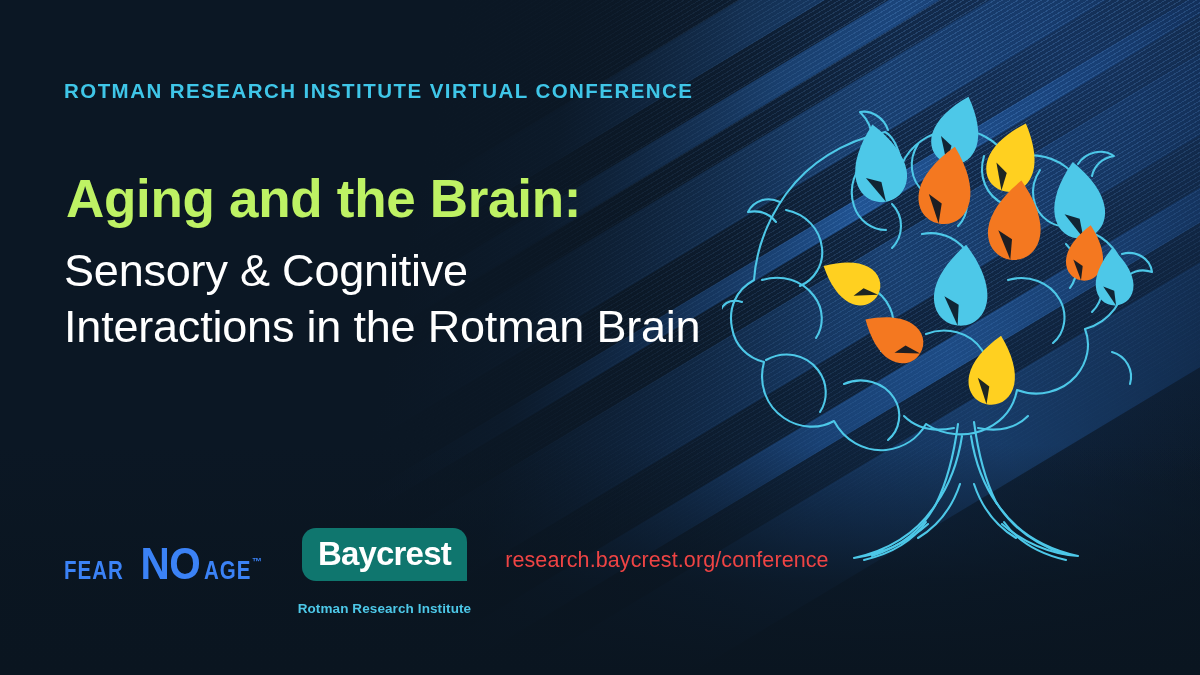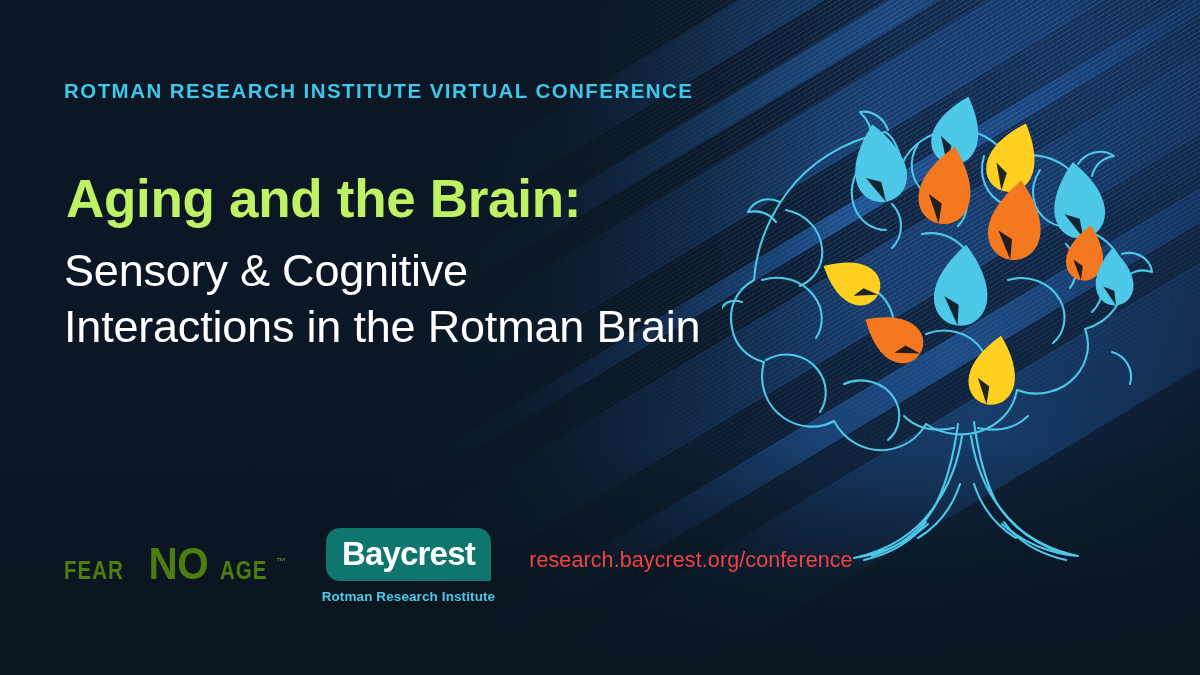--- a/index.html
+++ b/index.html
@@ -156,24 +156,23 @@
     top: 528px;
     display: flex;
     align-items: flex-start;
     z-index: 6;
   }
   
   .fearnoage {
     position: relative;
     display: flex;
     align-items: baseline;
-    color: #4d7c0f;
+    color: #3b82f6;
     margin-top: 18px;
     margin-right: 26px;
-    gap: 8px;
   }
   .fna-small {
     font-size: 25px;
     font-weight: bold;
     letter-spacing: 1.2px;
     font-family: "Liberation Sans Narrow", "Liberation Sans", sans-serif;
     transform: scaleX(0.82);
     transform-origin: left bottom;
   }
   .fna-big {
@@ -210,21 +209,21 @@
     color: #ffffff;
     font-size: 33px;
     font-weight: bold;
     letter-spacing: -0.8px;
     line-height: 1;
   }
   .bc-tagline {
     color: #4DC8E8;
     font-size: 13.5px;
     font-weight: bold;
-    margin-top: 8px;
+    margin-top: 20px;
     letter-spacing: 0.1px;
     white-space: nowrap;
   }
   
   .weblines {
     margin-top: 17px;
     color: #ef4444;
     font-size: 21.5px;
     line-height: 1.45;
     letter-spacing: 0.1px;

